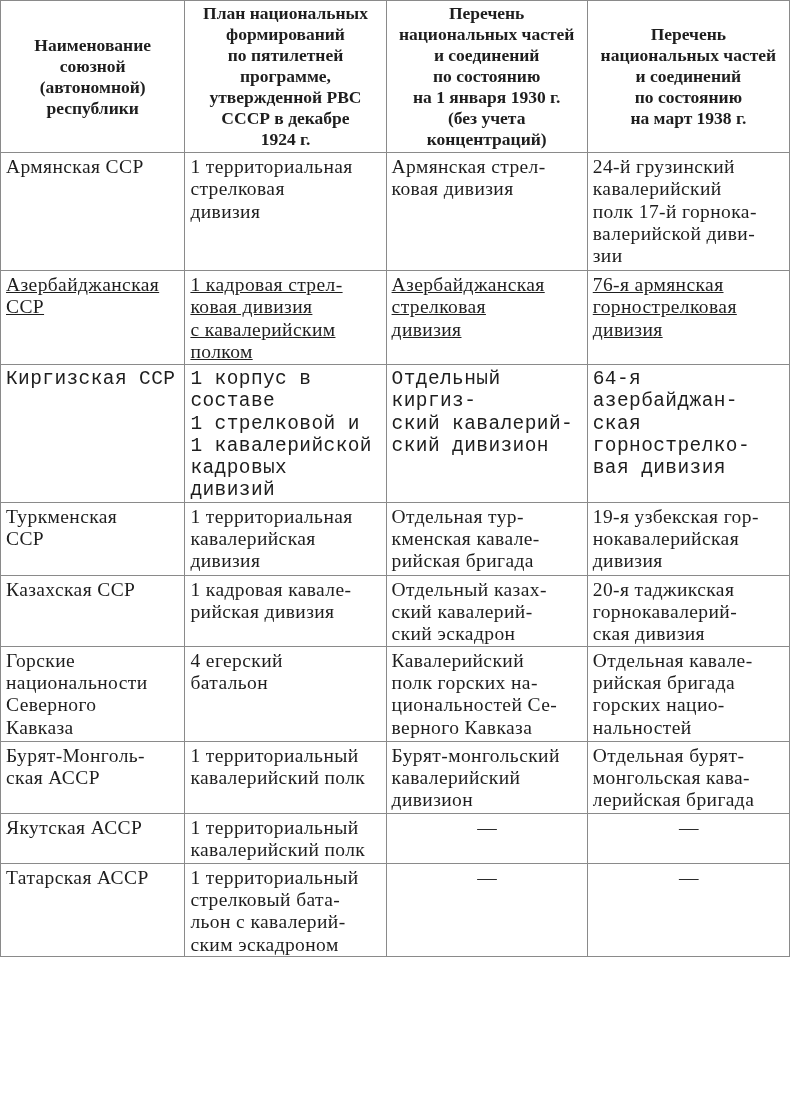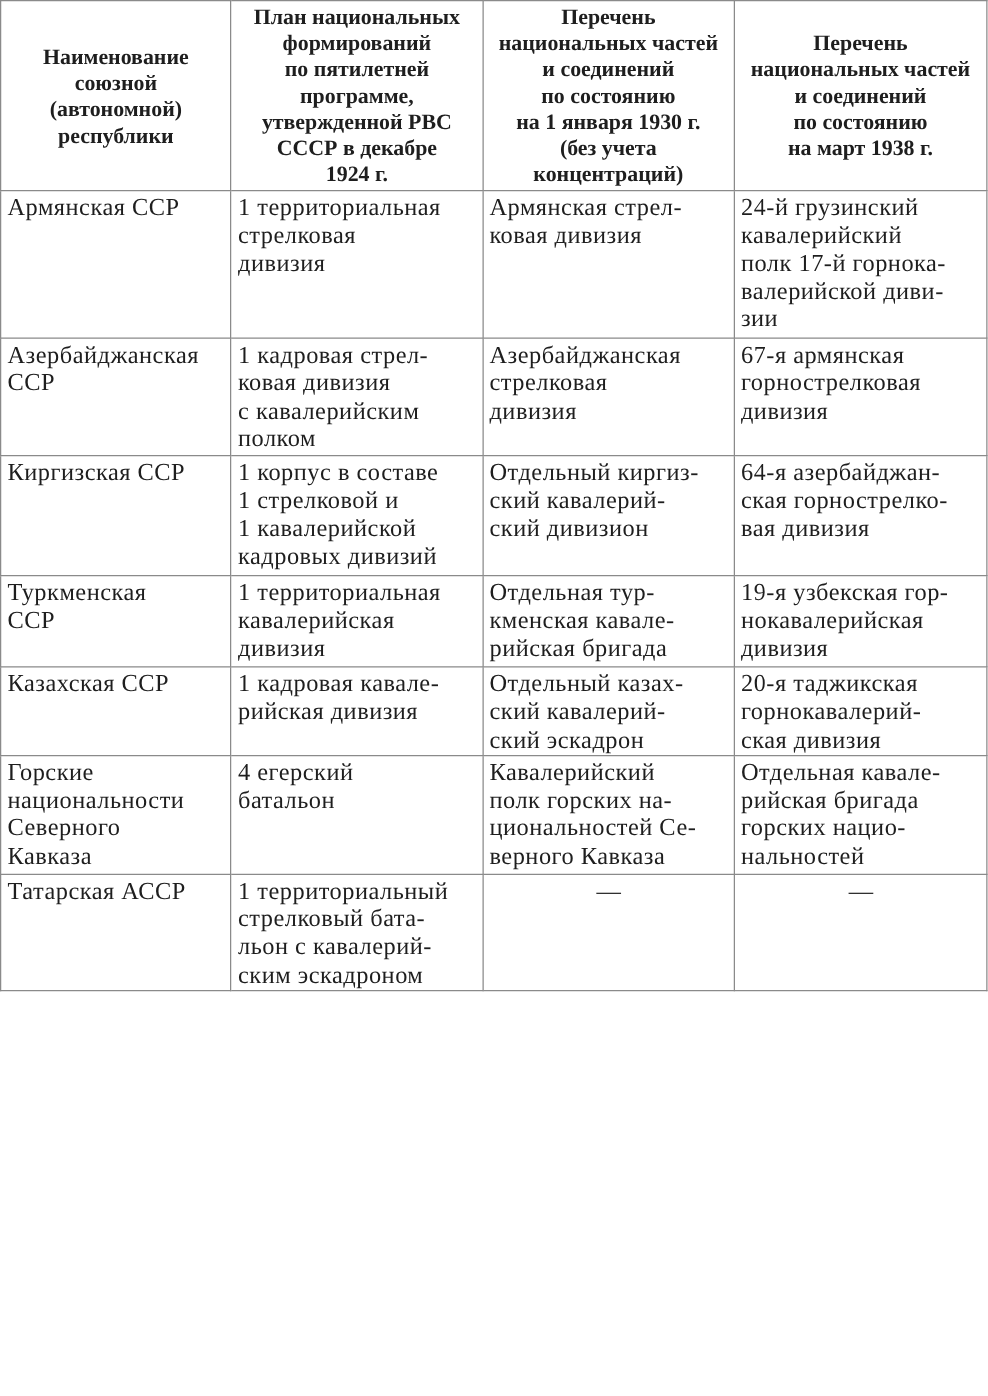--- a/index.html
+++ b/index.html
@@ -82,35 +82,35 @@
 стрелковая
 дивизия</td>
       <td>Армянская стрел-
 ковая дивизия</td>
       <td>24-й грузинский
 кавалерийский
 полк 17-й горнока-
 валерийской диви-
 зии</td>
     </tr>
-    <tr style="height:94px;">
+    <tr style="height:94px;text-decoration:underline;">
       <td>Азербайджанская
 ССР</td>
       <td>1 кадровая стрел-
 ковая дивизия
 с кавалерийским
 полком</td>
       <td>Азербайджанская
 стрелковая
 дивизия</td>
-      <td>67-я армянская
+      <td>76-я армянская
 горнострелковая
 дивизия</td>
     </tr>
-    <tr style="height:96px;">
+    <tr style="height:96px;font-family:Liberation Mono, monospace;">
       <td>Киргизская ССР</td>
       <td>1 корпус в составе
 1 стрелковой и
 1 кавалерийской
 кадровых дивизий</td>
       <td>Отдельный киргиз-
 ский кавалерий-
 ский дивизион</td>
       <td>64-я азербайджан-
 ская горнострелко-
@@ -149,20 +149,39 @@
 батальон</td>
       <td>Кавалерийский
 полк горских на-
 циональностей Се-
 верного Кавказа</td>
       <td>Отдельная кавале-
 рийская бригада
 горских нацио-
 нальностей</td>
     </tr>
+    <tr style="height:72px;">
+      <td>Бурят-Монголь-
+ская АССР</td>
+      <td>1 территориальный
+кавалерийский полк</td>
+      <td>Бурят-монгольский
+кавалерийский
+дивизион</td>
+      <td>Отдельная бурят-
+монгольская кава-
+лерийская бригада</td>
+    </tr>
+    <tr style="height:50px;">
+      <td>Якутская АССР</td>
+      <td>1 территориальный
+кавалерийский полк</td>
+      <td class="dash">—</td>
+      <td class="dash">—</td>
+    </tr>
     <tr style="height:93px;">
       <td>Татарская АССР</td>
       <td>1 территориальный
 стрелковый бата-
 льон с кавалерий-
 ским эскадроном</td>
       <td class="dash">—</td>
       <td class="dash">—</td>
     </tr>
   </tbody>

